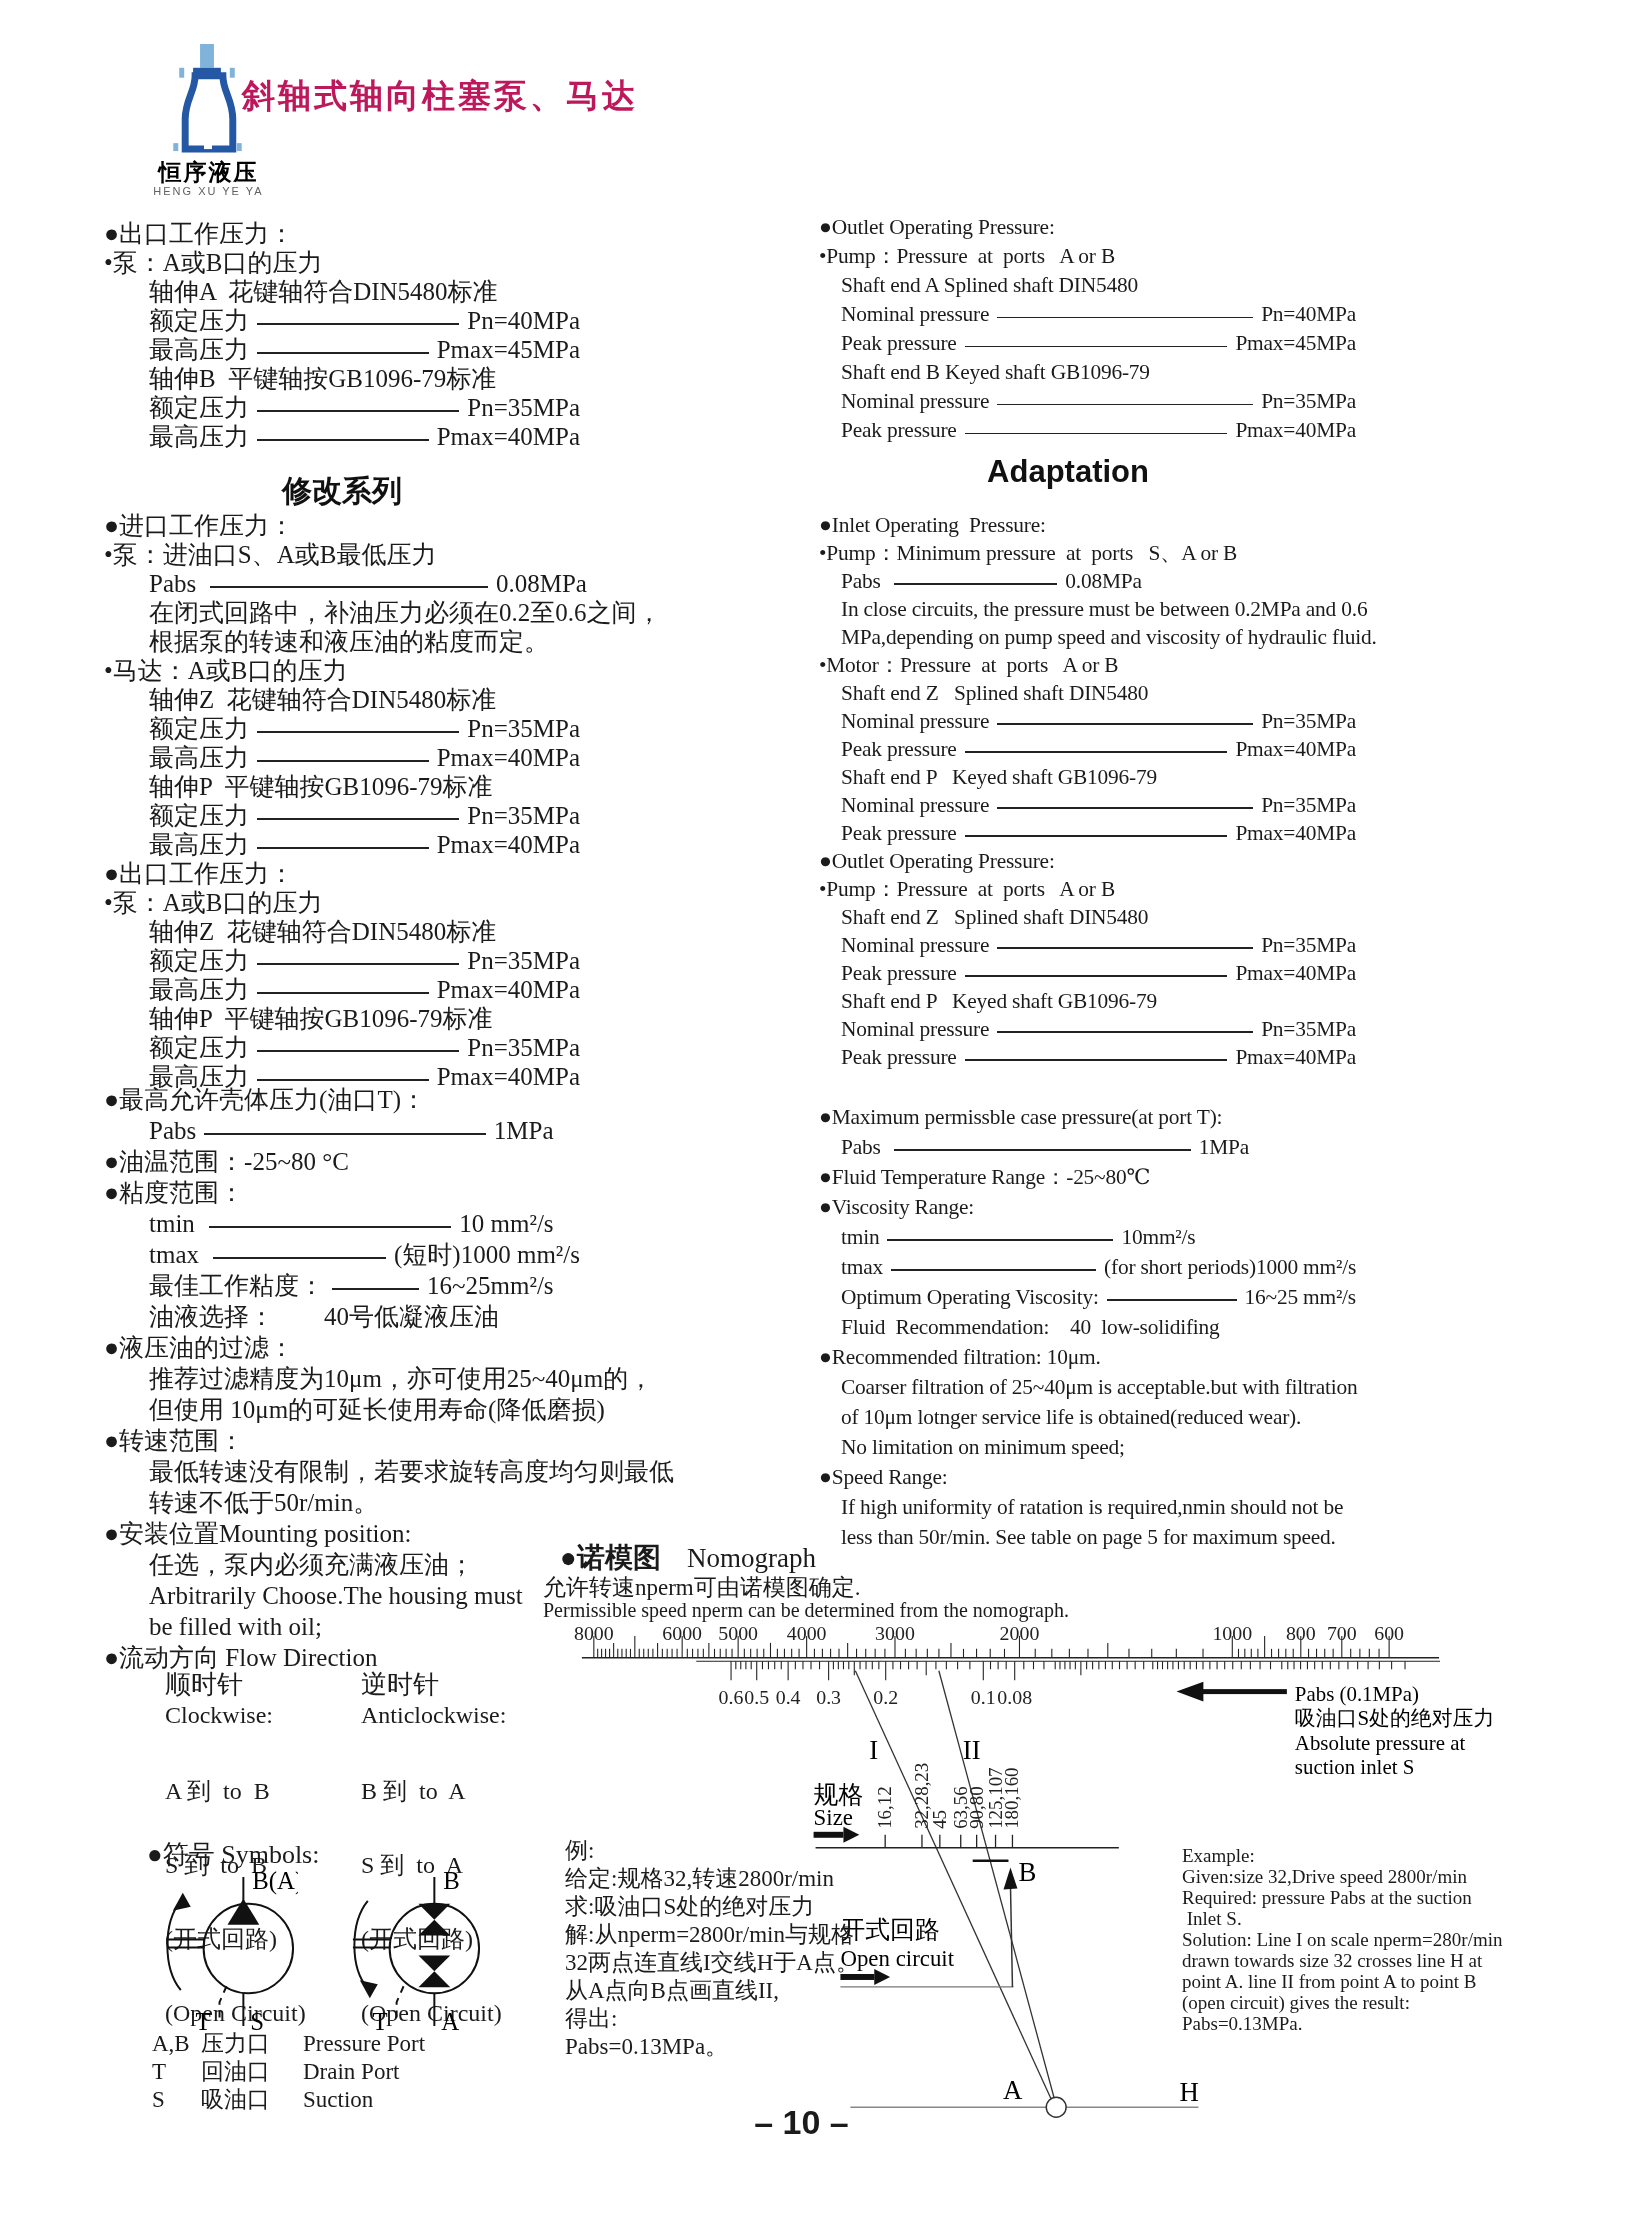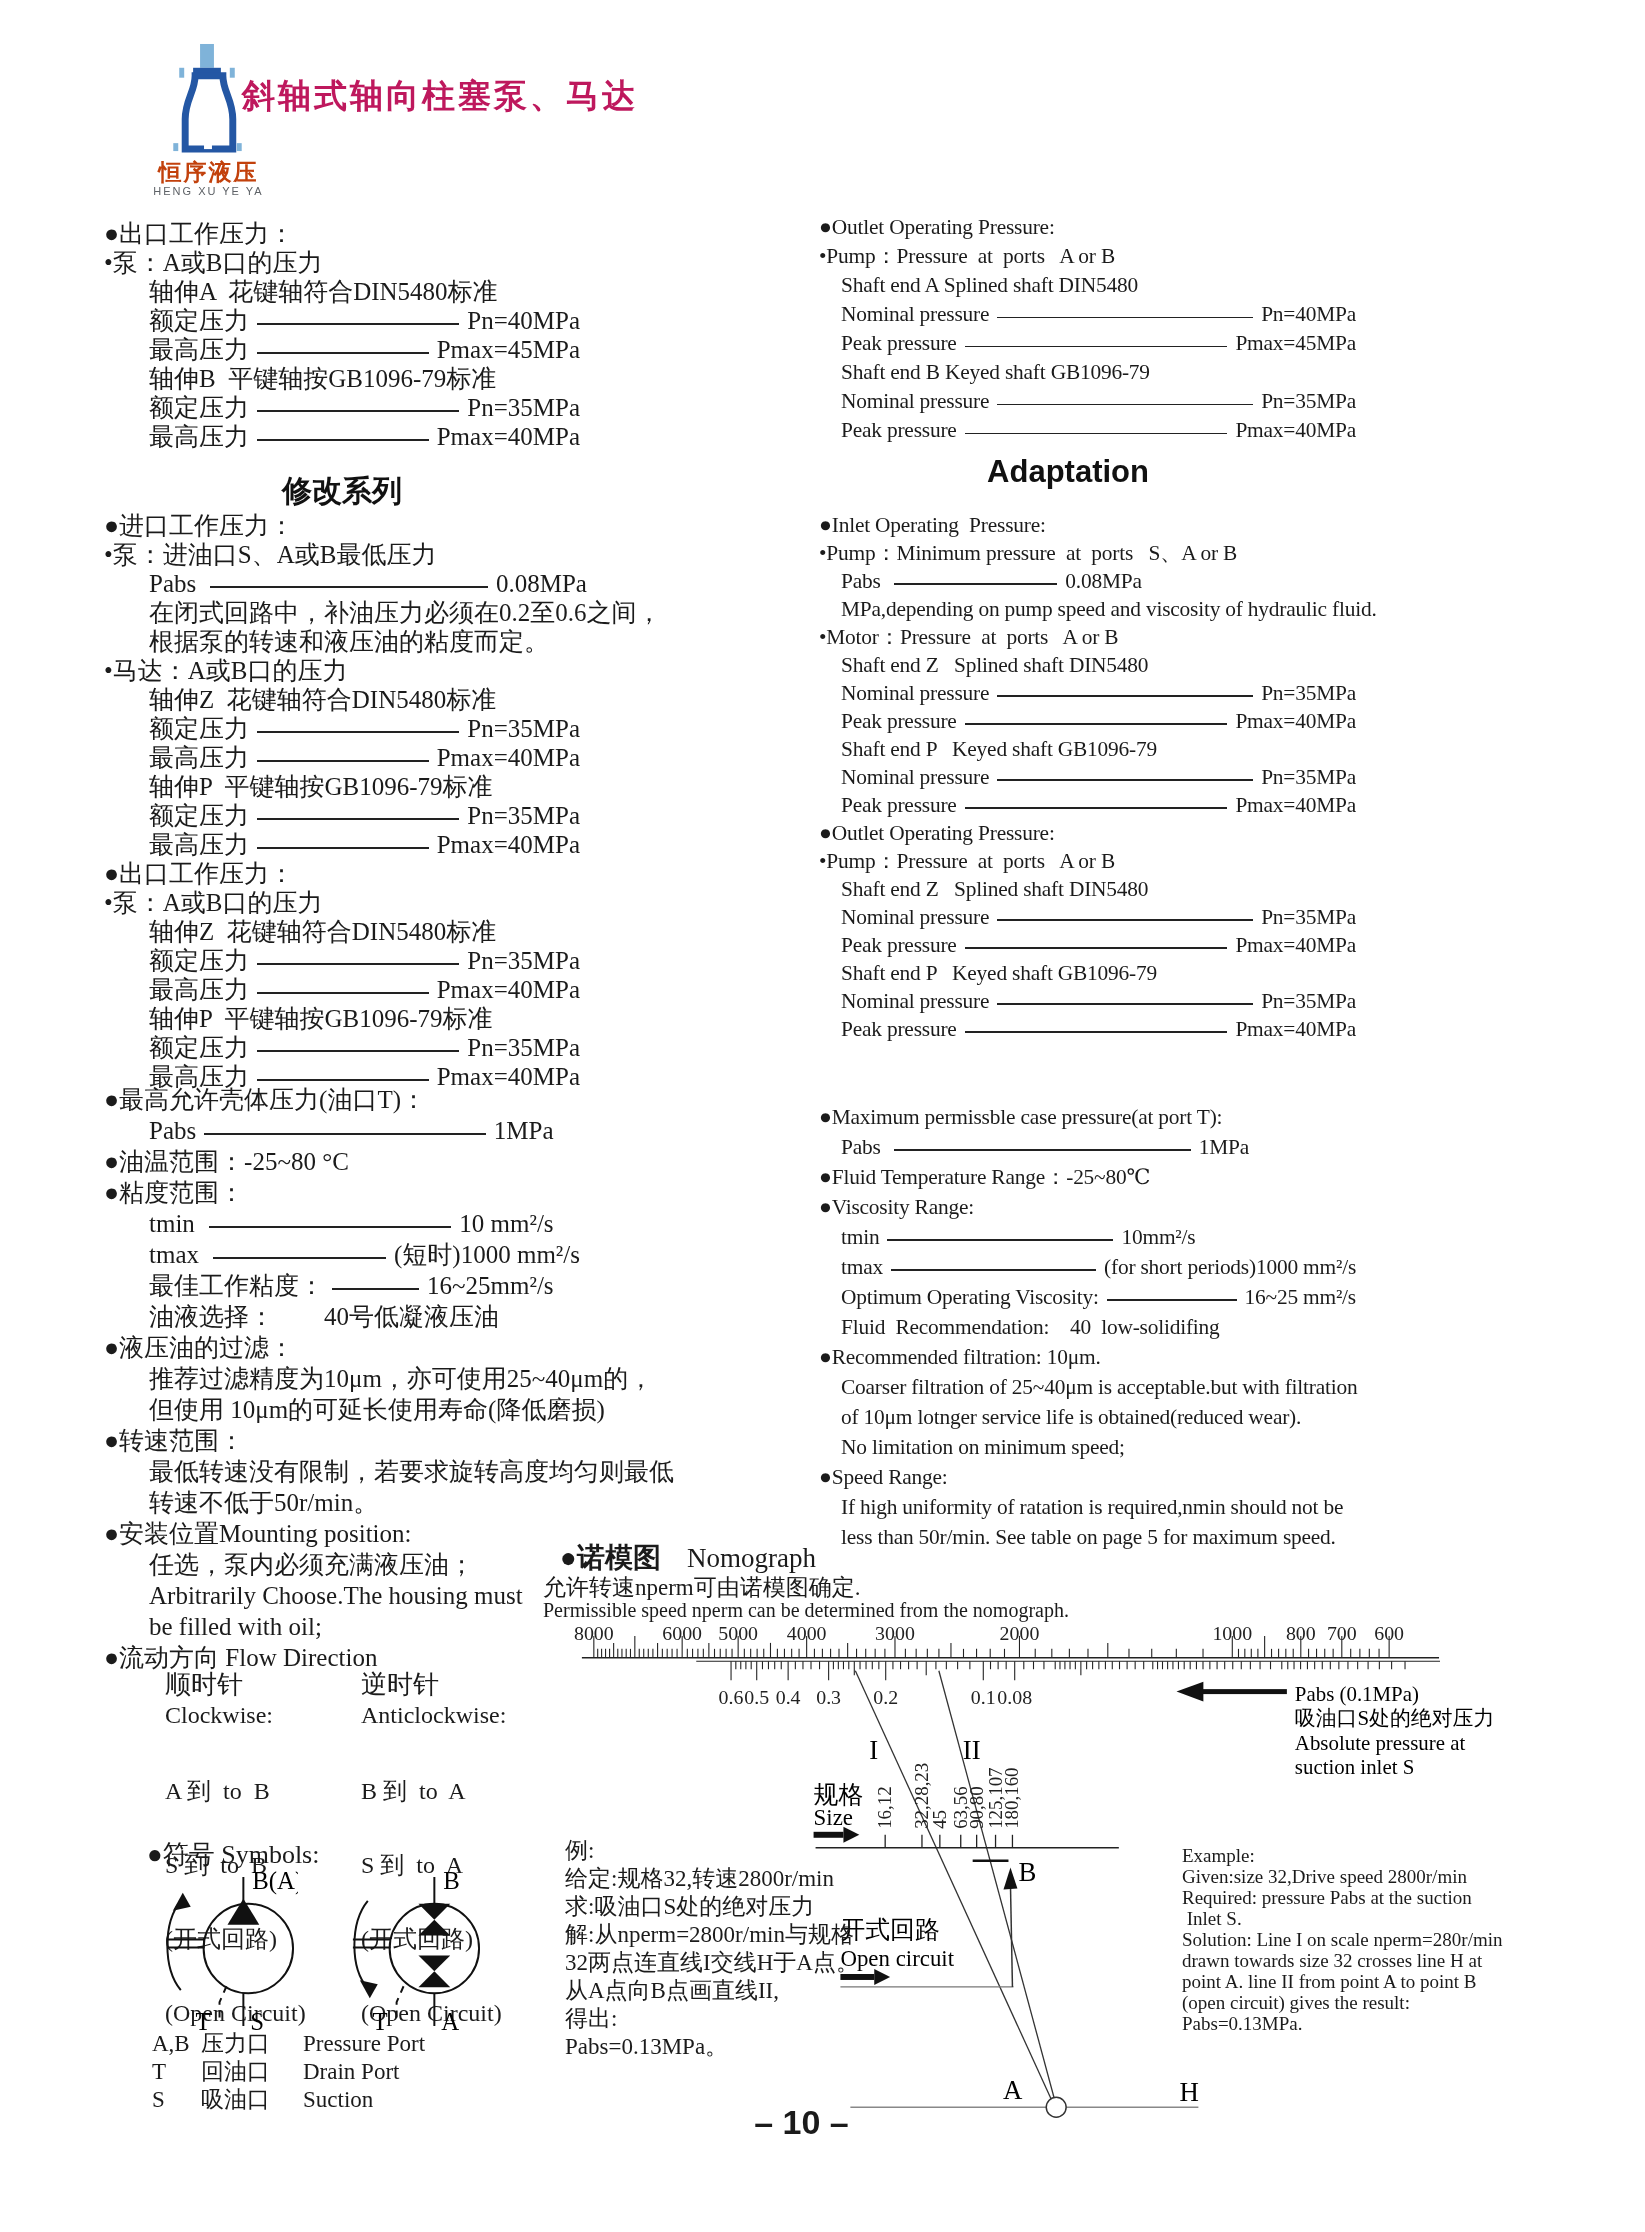--- a/index.html
+++ b/index.html
@@ -3,21 +3,21 @@
 <meta charset="utf-8">
 <style>
   html,body{margin:0;padding:0;background:#e8e8e8;}
   .page{position:relative;width:1646px;height:2233px;background:#ffffff;overflow:hidden;
         font-family:"Liberation Serif","DejaVu Serif",serif;color:#1b1b1b;}
   .abs{position:absolute;}
 
   
   .logo-cn{position:absolute;left:139px;top:157px;width:139px;text-align:center;
            font-family:"Liberation Sans","DejaVu Sans",sans-serif;font-weight:bold;
-           font-size:23px;color:#c2410c;letter-spacing:2px;}
+           font-size:23px;color:#000000;letter-spacing:2px;}
   .logo-en{position:absolute;left:137px;top:185px;width:143px;text-align:center;
            font-family:"Liberation Sans","DejaVu Sans",sans-serif;
            font-size:11px;color:#5d6166;letter-spacing:2px;}
   .doc-title{position:absolute;left:242px;top:74px;font-family:Liberation Serif, serif;
              font-weight:bold;font-size:33px;letter-spacing:3px;color:#be185d;}
 
   
   .col{position:absolute;--lh:29px;}
   .tl{height:var(--lh);line-height:var(--lh);font-size:25px;white-space:pre;}
   .right-col .tl{font-size:21.4px;letter-spacing:-0.2px;}
@@ -213,20 +213,21 @@
       <div class="tl ind spec"><span>Peak pressure</span><span class="dash"></span><span>Pmax=45MPa</span></div>
       <div class="tl ind">Shaft end B Keyed shaft GB1096-79</div>
       <div class="tl ind spec"><span>Nominal pressure</span><span class="dash"></span><span>Pn=35MPa</span></div>
       <div class="tl ind spec"><span>Peak pressure</span><span class="dash"></span><span>Pmax=40MPa</span></div>
     </div>
   <div class="sec-heading" style="left:819px;top:454px;width:498px;font-size:31px">Adaptation</div>
   <div class="col right-col" style="left:819px;top:511px;width:537px;--lh:28px">
       <div class="tl">●Inlet Operating  Pressure:</div>
       <div class="tl">•Pump：Minimum pressure  at  ports   S、A or B</div>
       <div class="tl ind spec" style="width: 56%;"><span>Pabs </span><span class="dash"></span><span>0.08MPa</span></div>
+      <div class="tl ind">In close circuits, the pressure must be between 0.2MPa and 0.6</div>
       <div class="tl ind">MPa,depending on pump speed and viscosity of hydraulic fluid.</div>
       <div class="tl">•Motor：Pressure  at  ports   A or B</div>
       <div class="tl ind">Shaft end Z   Splined shaft DIN5480</div>
       <div class="tl ind spec"><span>Nominal pressure</span><span class="dash"></span><span>Pn=35MPa</span></div>
       <div class="tl ind spec"><span>Peak pressure</span><span class="dash"></span><span>Pmax=40MPa</span></div>
       <div class="tl ind">Shaft end P   Keyed shaft GB1096-79</div>
       <div class="tl ind spec"><span>Nominal pressure</span><span class="dash"></span><span>Pn=35MPa</span></div>
       <div class="tl ind spec"><span>Peak pressure</span><span class="dash"></span><span>Pmax=40MPa</span></div>
       <div class="tl">●Outlet Operating Pressure:</div>
       <div class="tl">•Pump：Pressure  at  ports   A or B</div>

